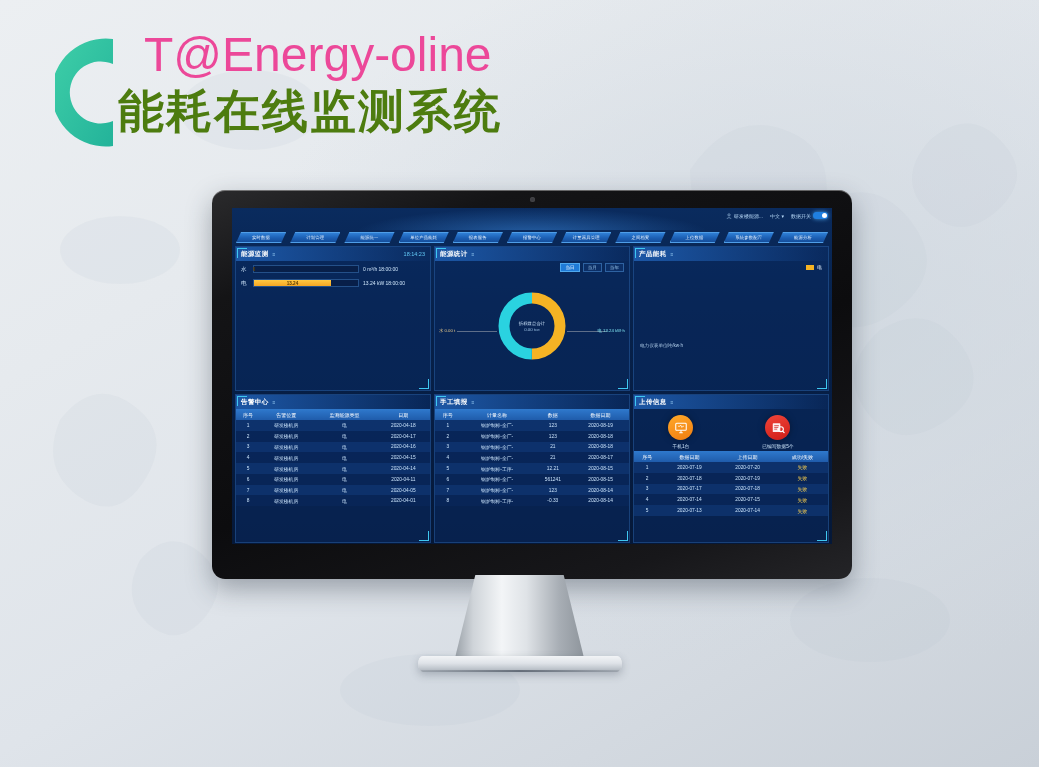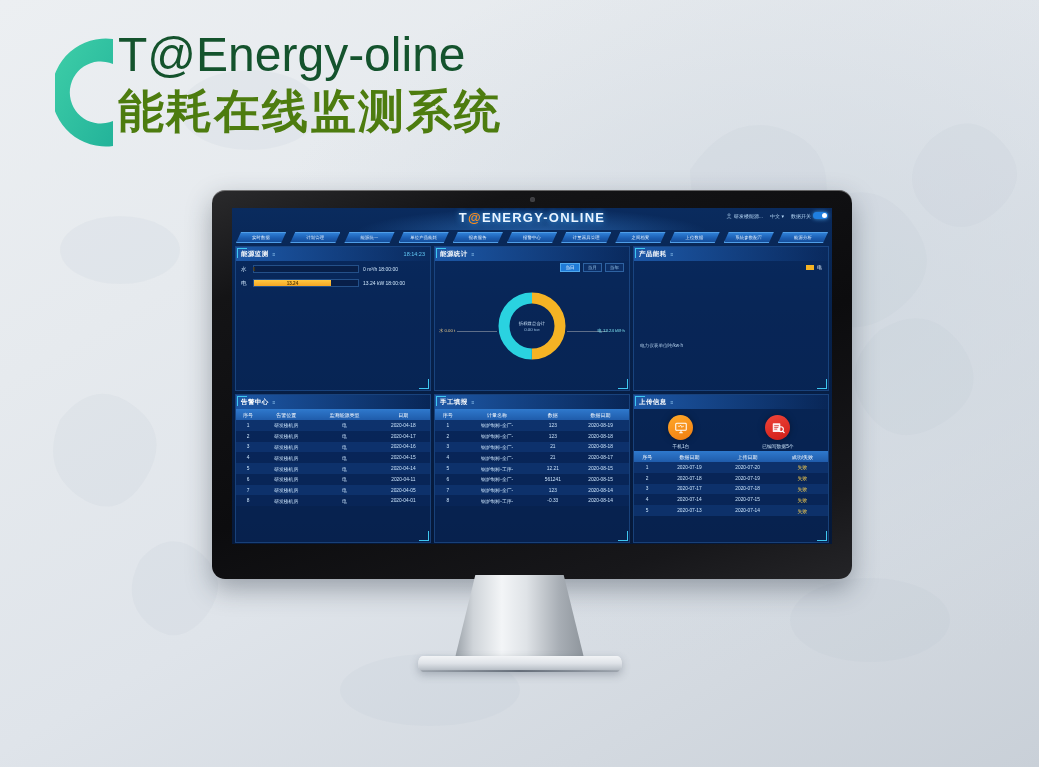--- a/index.html
+++ b/index.html
@@ -13,22 +13,22 @@
   }
   
   .wm { position:absolute; inset:0; pointer-events:none; opacity:.5; }
   .wm svg { width:100%; height:100%; }
 
   
   .brand { position:absolute; left:55px; top:25px; width:560px; height:135px; }
   .brand-c { position:absolute; left:0; top:10px; width:62px; height:115px; }
   .brand-text { position:absolute; left:63px; top:0; }
   .brand-en {
-    font-size:48px; color:#14532d; letter-spacing:0px;
-    font-weight:400; line-height:60px; white-space:nowrap;
+    font-size:48px; color:#ec4899; letter-spacing:0px;
+    font-weight:400; line-height:60px; white-space:nowrap;margin-left:26px;
   }
   .brand-cn {
     font-size:46px; color:#4d7c0f; font-weight:bold;
     line-height:60px; letter-spacing:2px; white-space:nowrap;
     margin-top:-4px;
   }
 
   
   .monitor { position:absolute; left:212px; top:190px; width:640px; height:389px; }
   .bezel {
@@ -237,23 +237,20 @@
 
 <div class="monitor">
   <div class="bezel">
     <div class="cam"></div>
   </div>
 
   <div class="screen">
 
     <div class="app-header">
       <div class="hdr-glow"></div>
-      <div class="app-title">
-        <span>T</span><span class="at">@</span><span>ENERGY-ONLINE</span>
-      </div>
       <div class="hdr-right">
         <div class="hdr-item">
           <svg class="usr-ic" viewBox="0 0 16 16">
             <circle cx="8" cy="5" r="3" fill="none" stroke="#b7d8f7" stroke-width="1.4"></circle>
             <path d="M2 15 q6 -6 12 0" fill="none" stroke="#b7d8f7" stroke-width="1.4"></path>
           </svg>
           <span>研发楼能源...</span>
         </div>
         <div class="hdr-item">
           <span>中文 ▾</span>

